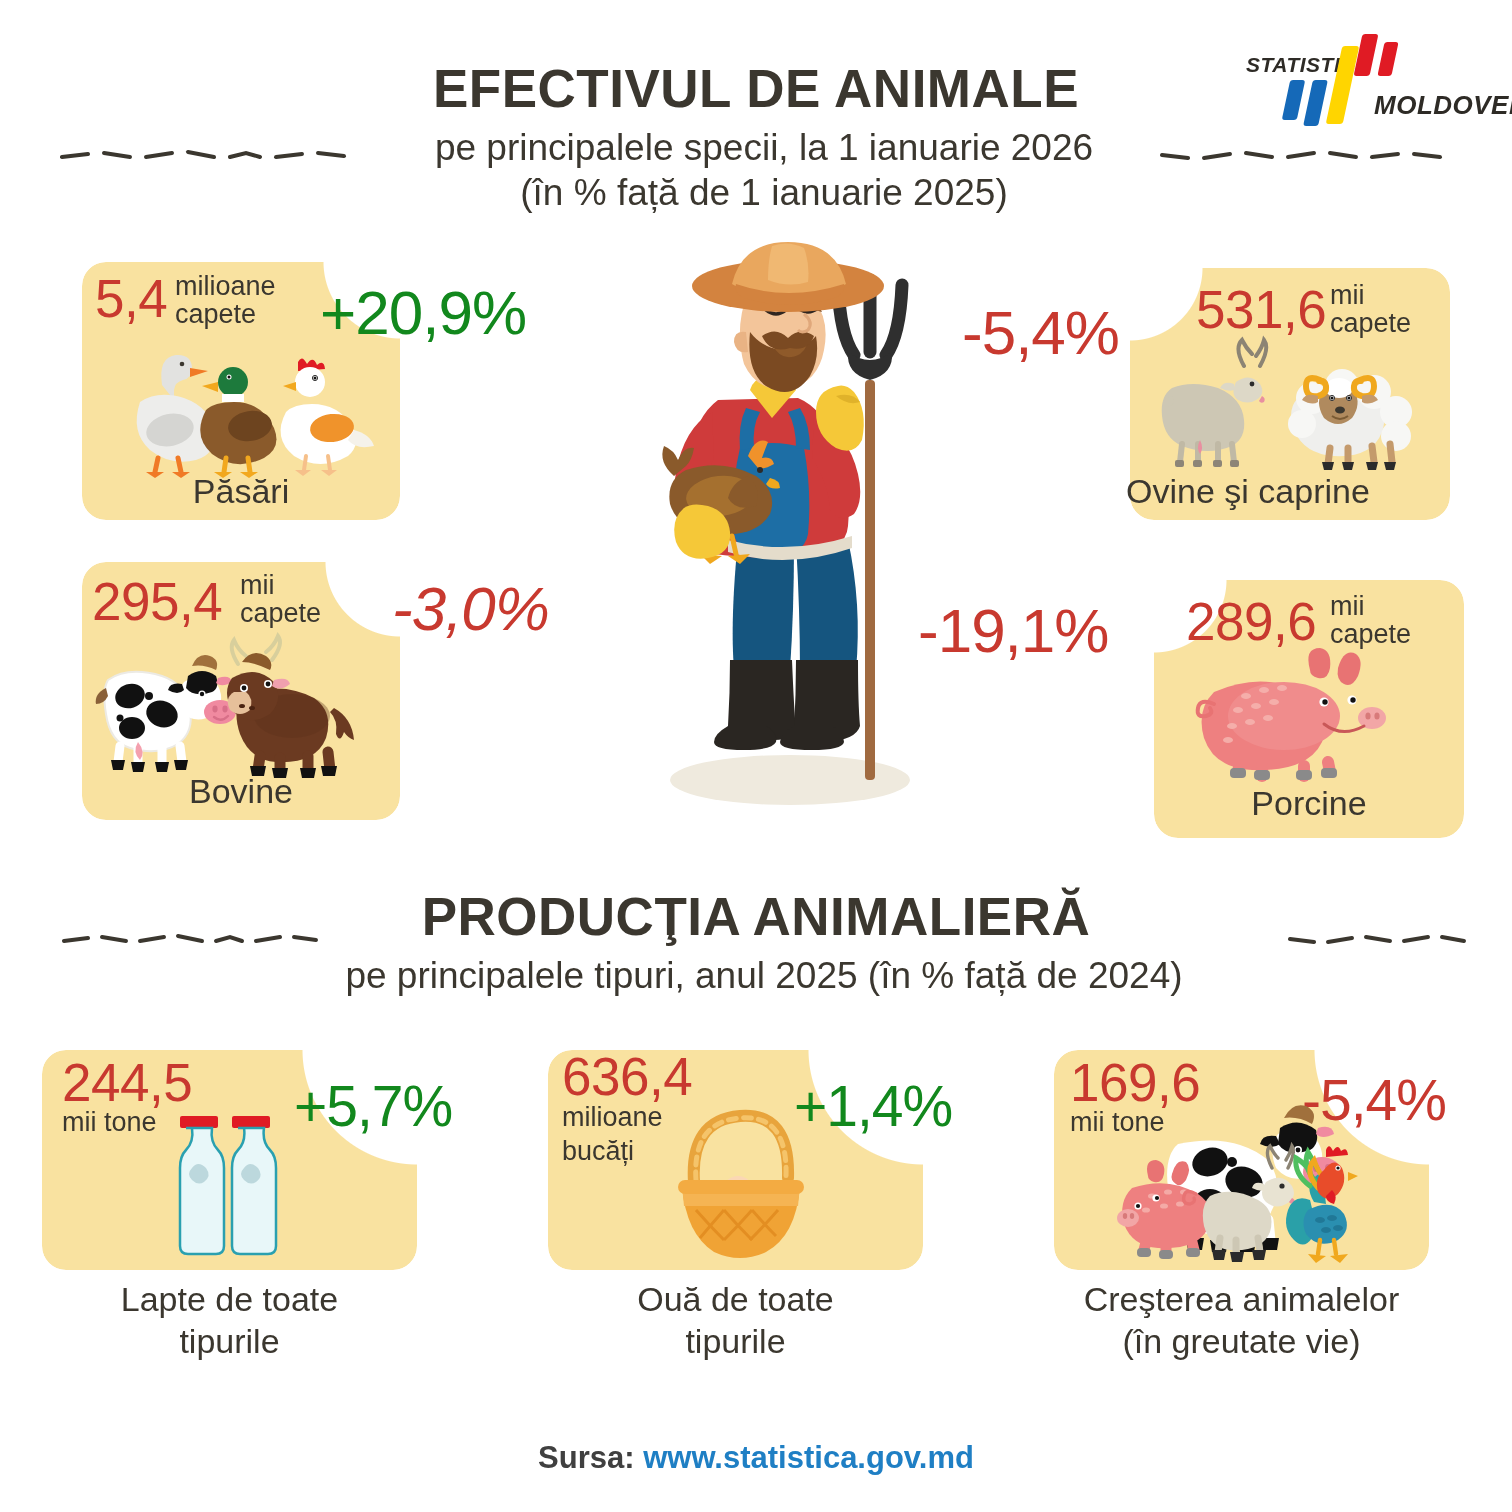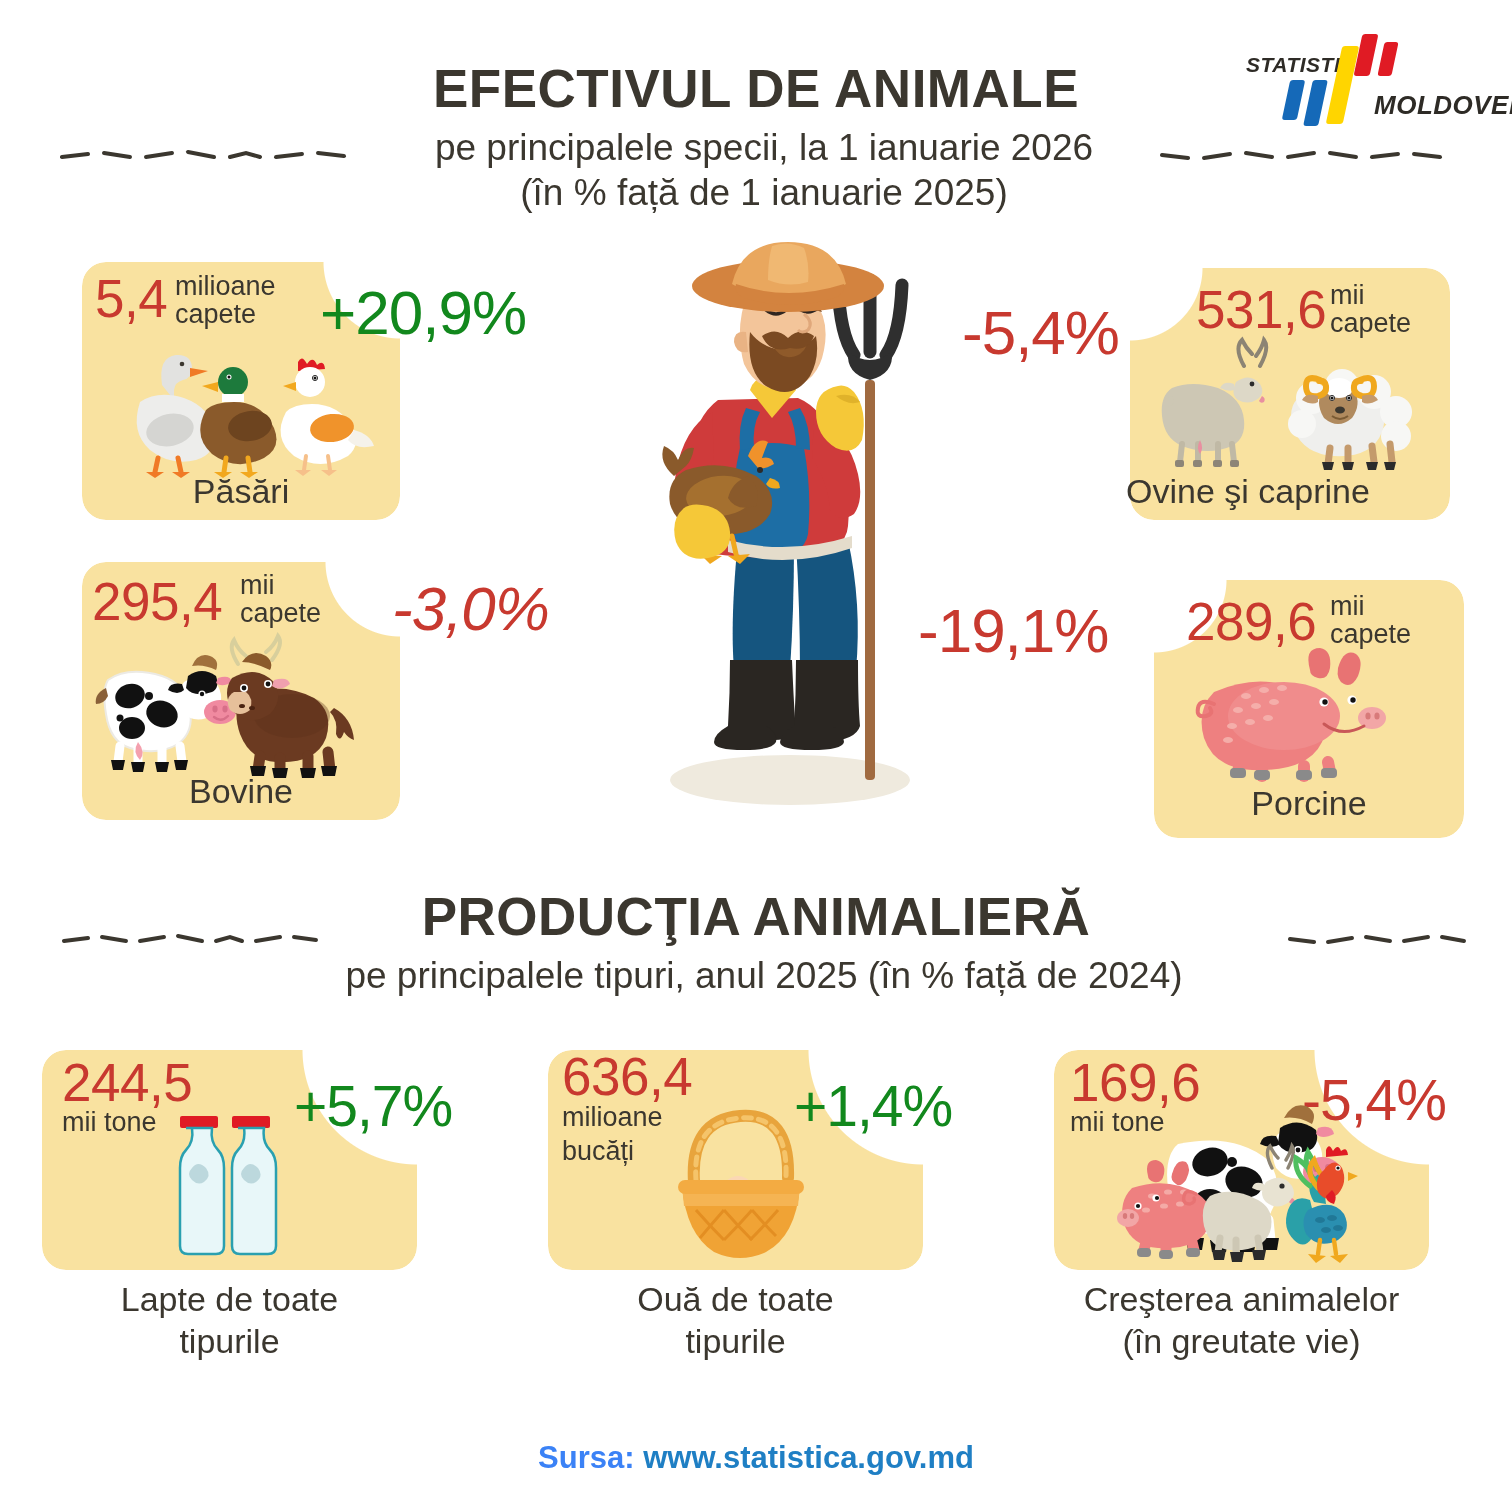--- a/index.html
+++ b/index.html
@@ -36,21 +36,21 @@
   .num { position: absolute; color: #c8392f; font-size: 53px; font-weight: 400; line-height: 1; letter-spacing: -.5px;}
   .unit { position: absolute; color: #3b372f; font-size: 27px; line-height: 1.05; }
   .cardlabel { position: absolute; color: #3b372f; font-size: 34px; text-align: center; line-height: 1.25; }
   .pct { position: absolute; font-size: 62px; font-weight: 400; letter-spacing: -1px; line-height: 1; }
   .pct.up { color: #12881d; }
   .pct.down { color: #c8392f; }
   .pct.small { font-size: 57px; }
 
   
   .source { position: absolute; width: 1512px; text-align: center; top: 1440px; font-size: 31px; }
-  .source .lbl { color: #3b82f6; font-weight: bold; }
+  .source .lbl { color: #404040; font-weight: bold; }
   .source .url { color: #1f7fc4; font-weight: bold; }
 
   svg.art { position: absolute; overflow: visible; }
 </style>
 </head>
 <body>
 
 <div class="page">
 
   <div class="logo">

